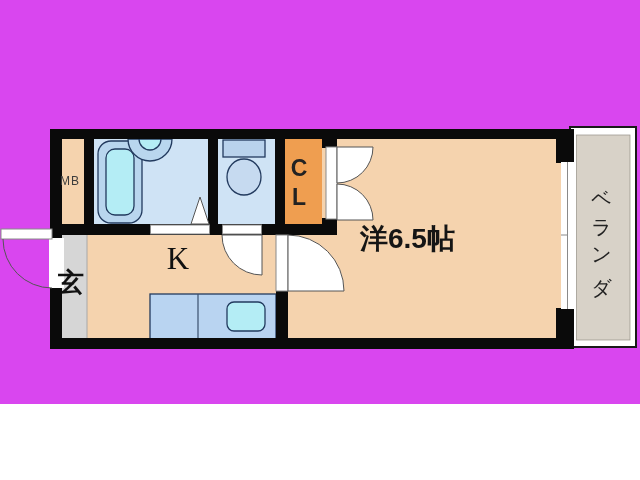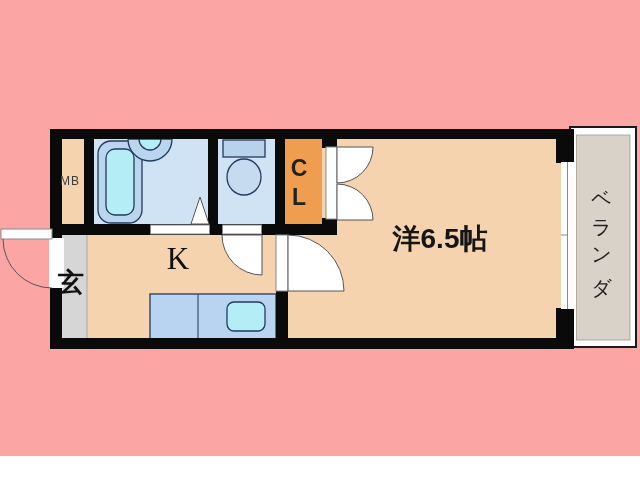--- a/index.html
+++ b/index.html
@@ -1,36 +1,36 @@
 <!DOCTYPE html>
 <html><head>
 <meta charset="utf-8">
 <style>
   html,body{margin:0;padding:0;background:#ffffff;}
   .stage{
-    position:relative;width:640px;height:456px;background:#fca5a5;overflow:hidden;
+    position:relative;width:640px;height:404px;background:#d946ef;overflow:hidden;
     font-family:"Liberation Sans", sans-serif;
   }
   .stage svg{position:absolute;left:0;top:0;}
   .wall{fill:#0a0a0a;stroke:none;}
   .fx{stroke:#223a5e;stroke-width:1.3;}
   .leaf{fill:#ffffff;stroke:#8a8a8a;stroke-width:1;}
   .opening{fill:#ffffff;stroke:none;}
   .doorfill{fill:#ffffff;stroke:#555555;stroke-width:1;}
   .arc{fill:none;stroke:#555555;stroke-width:1;}
   .thinline{stroke:#8a8a8a;stroke-width:1;}
   .divline{stroke:#3a4f6e;stroke-width:1.2;}
 
   .lbl{position:absolute;color:#141414;line-height:1;white-space:nowrap;}
   .lbl-mb{left:56px;top:175px;width:28px;text-align:center;font-size:12px;letter-spacing:1px;color:#3d3d3d;}
   .lbl-cl{left:286px;top:154px;width:26px;text-align:center;font-size:23px;font-weight:600;color:#222222;line-height:29px;}
   .lbl-cl span{display:block;}
   .lbl-k{left:158px;top:243px;width:40px;text-align:center;font-size:31px;font-family:"Liberation Serif", serif;color:#111111;}
   .lbl-gen{left:55px;top:269px;width:32px;text-align:center;font-size:26px;font-weight:600;color:#111111;}
-  .lbl-main{left:360px;top:225px;width:160px;text-align:center;font-size:28px;font-weight:600;color:#151515;}
+  .lbl-main{left:360px;top:225px;width:160px;font-size:28px;font-weight:600;color:#151515;}
   .lbl-balcony{
     left:592px;top:176px;height:150px;font-size:20px;color:#222222;
     writing-mode:vertical-rl;text-orientation:upright;letter-spacing:6px;font-weight:500;
   }
 </style>
 </head>
 <body>
 
 <div class="stage">
 

